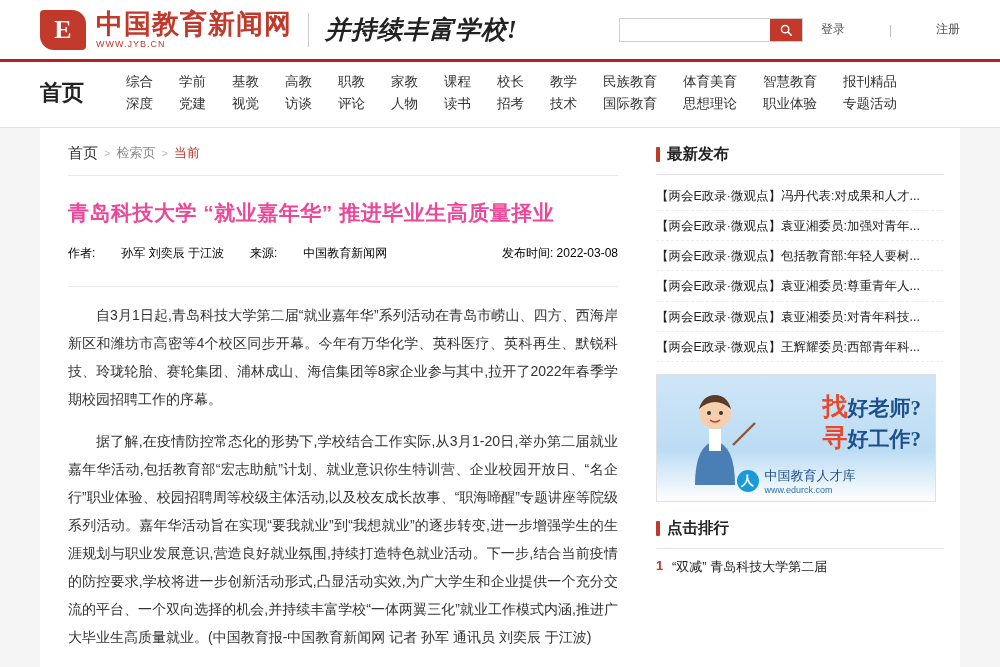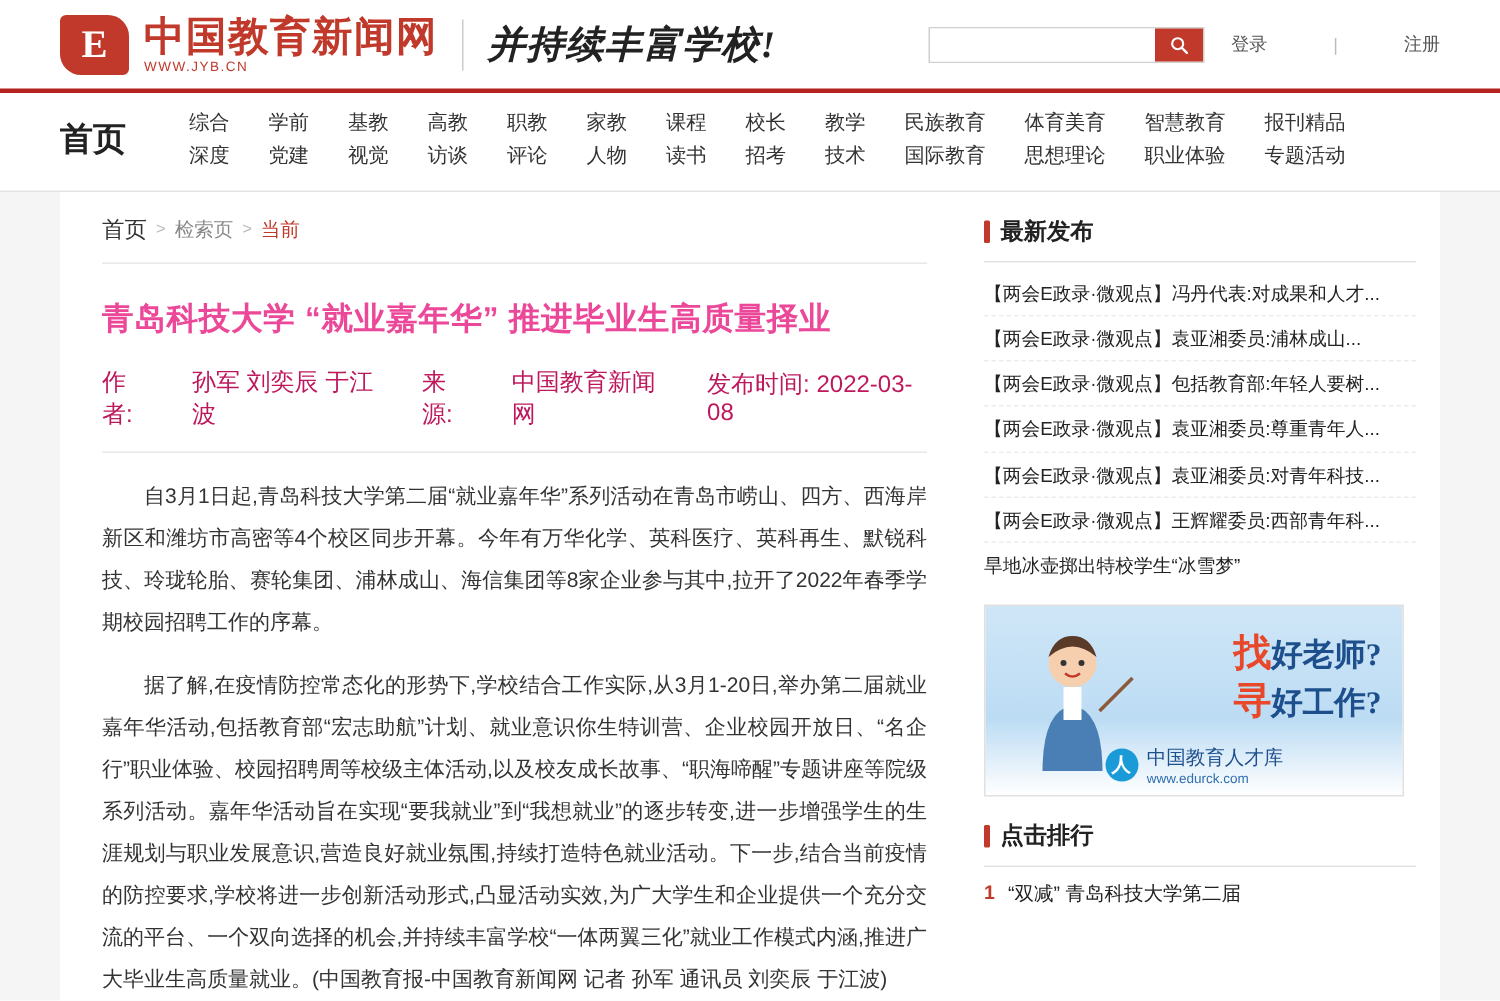--- a/index.html
+++ b/index.html
@@ -168,23 +168,23 @@
     font-size: 21px;
     font-weight: bold;
     color: #ec4899;
     margin: 22px 0 18px 0;
     line-height: 1.4;
     letter-spacing: 0.5px;
   }
   .meta-row {
     display: flex;
     align-items: center;
-    font-size: 16px;
-    color: #be185d;
-    padding-bottom: 14px;
+    font-size: 12px;
+    color: #000000;
+    padding-bottom: 24px;
     border-bottom: 1px solid #e8e8e8;
   }
   .meta-left { display: flex; align-items: center; gap: 0; }
   .meta-item { margin-right: 26px; }
   .meta-right { margin-left: auto; }
 
   .article-body {
     font-size: 14px;
     line-height: 2.0;
     color: #333;
@@ -420,26 +420,25 @@
       </div>
     </div>
 
     <div class="sidebar">
       <div class="side-head">
         <span class="side-bar-mark"></span>
         <span>最新发布</span>
       </div>
       <div class="news-list">
         <div class="news-item">【两会E政录·微观点】冯丹代表:对成果和人才...</div>
-        <div class="news-item">【两会E政录·微观点】袁亚湘委员:浦林成山...</div>
+        <div class="news-item">【两会E政录·微观点】袁亚湘委员:加强对青年...</div>
         <div class="news-item">【两会E政录·微观点】包括教育部:年轻人要树...</div>
         <div class="news-item">【两会E政录·微观点】袁亚湘委员:尊重青年人...</div>
         <div class="news-item">【两会E政录·微观点】袁亚湘委员:对青年科技...</div>
         <div class="news-item">【两会E政录·微观点】王辉耀委员:西部青年科...</div>
-        <div class="news-item plain">旱地冰壶掷出特校学生“冰雪梦”</div>
       </div>
 
       <div class="banner">
         <svg class="banner-person" viewBox="0 0 84 100">
           <ellipse cx="40" cy="24" rx="16" ry="16" fill="#f6d0ae"></ellipse>
           <path d="M24 20 q16 -14 32 0 q-4 -14 -16 -14 q-12 0 -16 14z" fill="#5a3a28"></path>
           <circle cx="34" cy="24" r="2" fill="#333"></circle>
           <circle cx="46" cy="24" r="2" fill="#333"></circle>
           <path d="M35 31 q5 4 10 0" stroke="#c0392b" stroke-width="1.6" fill="none"></path>
           <path d="M20 96 q0 -40 20 -44 q20 4 20 44z" fill="#4a7fb5"></path>

